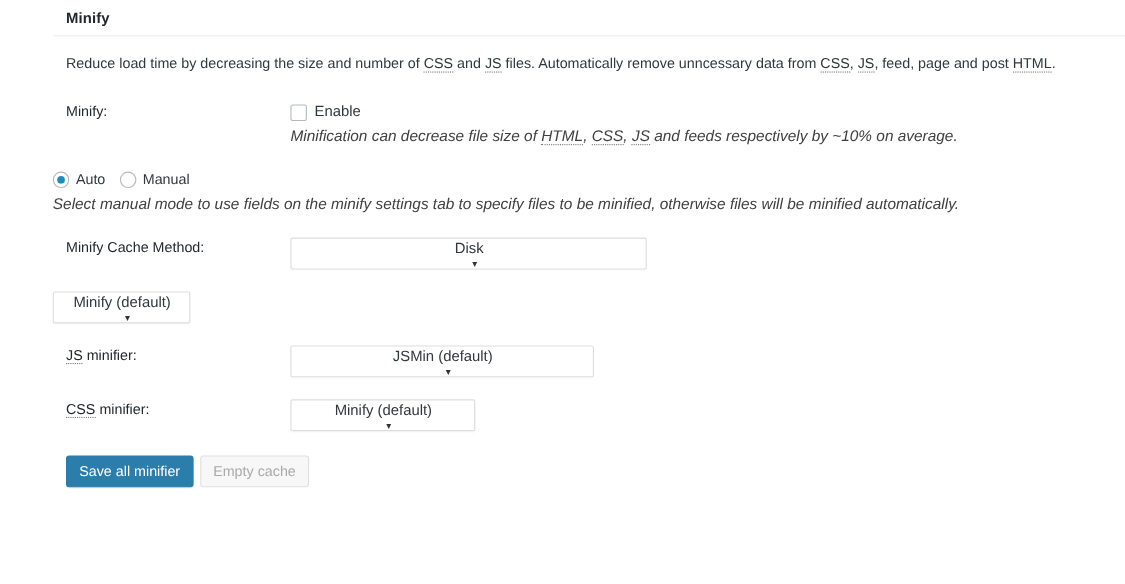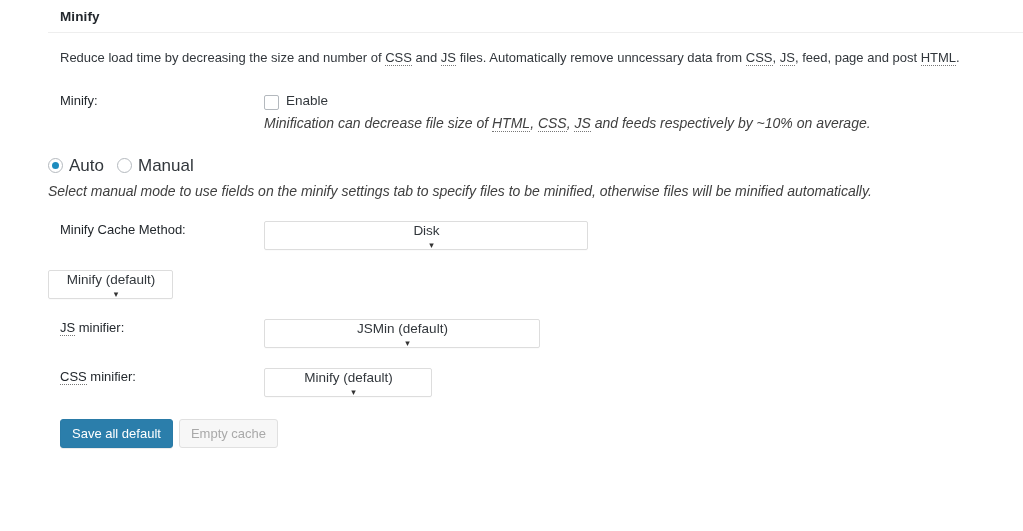--- a/index.html
+++ b/index.html
@@ -137,21 +137,21 @@
   }
   .rbox.checked::after {
     content: "";
     width: 7px;
     height: 7px;
     border-radius: 50%;
     background: #1e8cbe;
     display: block;
   }
   .radio-label {
-    font-size: 17px;
+    font-size: 13px;
     color: #32373c;
     text-align: right;
   }
 
   
   .select {
     display: inline-flex;
     align-items: center;
     justify-content: space-between;
     height: 29px;
@@ -283,17 +283,17 @@
         <div class="select sel-css">
           <span>Minify (default)</span>
           <span class="caret">▾</span>
         </div>
       </div>
     </div>
 
   </div>
 
   <div class="btn-bar">
-    <button class="btn btn-primary">Save all default</button>
+    <button class="btn btn-primary">Save all minifier</button>
     <button class="btn btn-secondary">Empty cache</button>
   </div>
 
 </div>
 
 </body></html>

